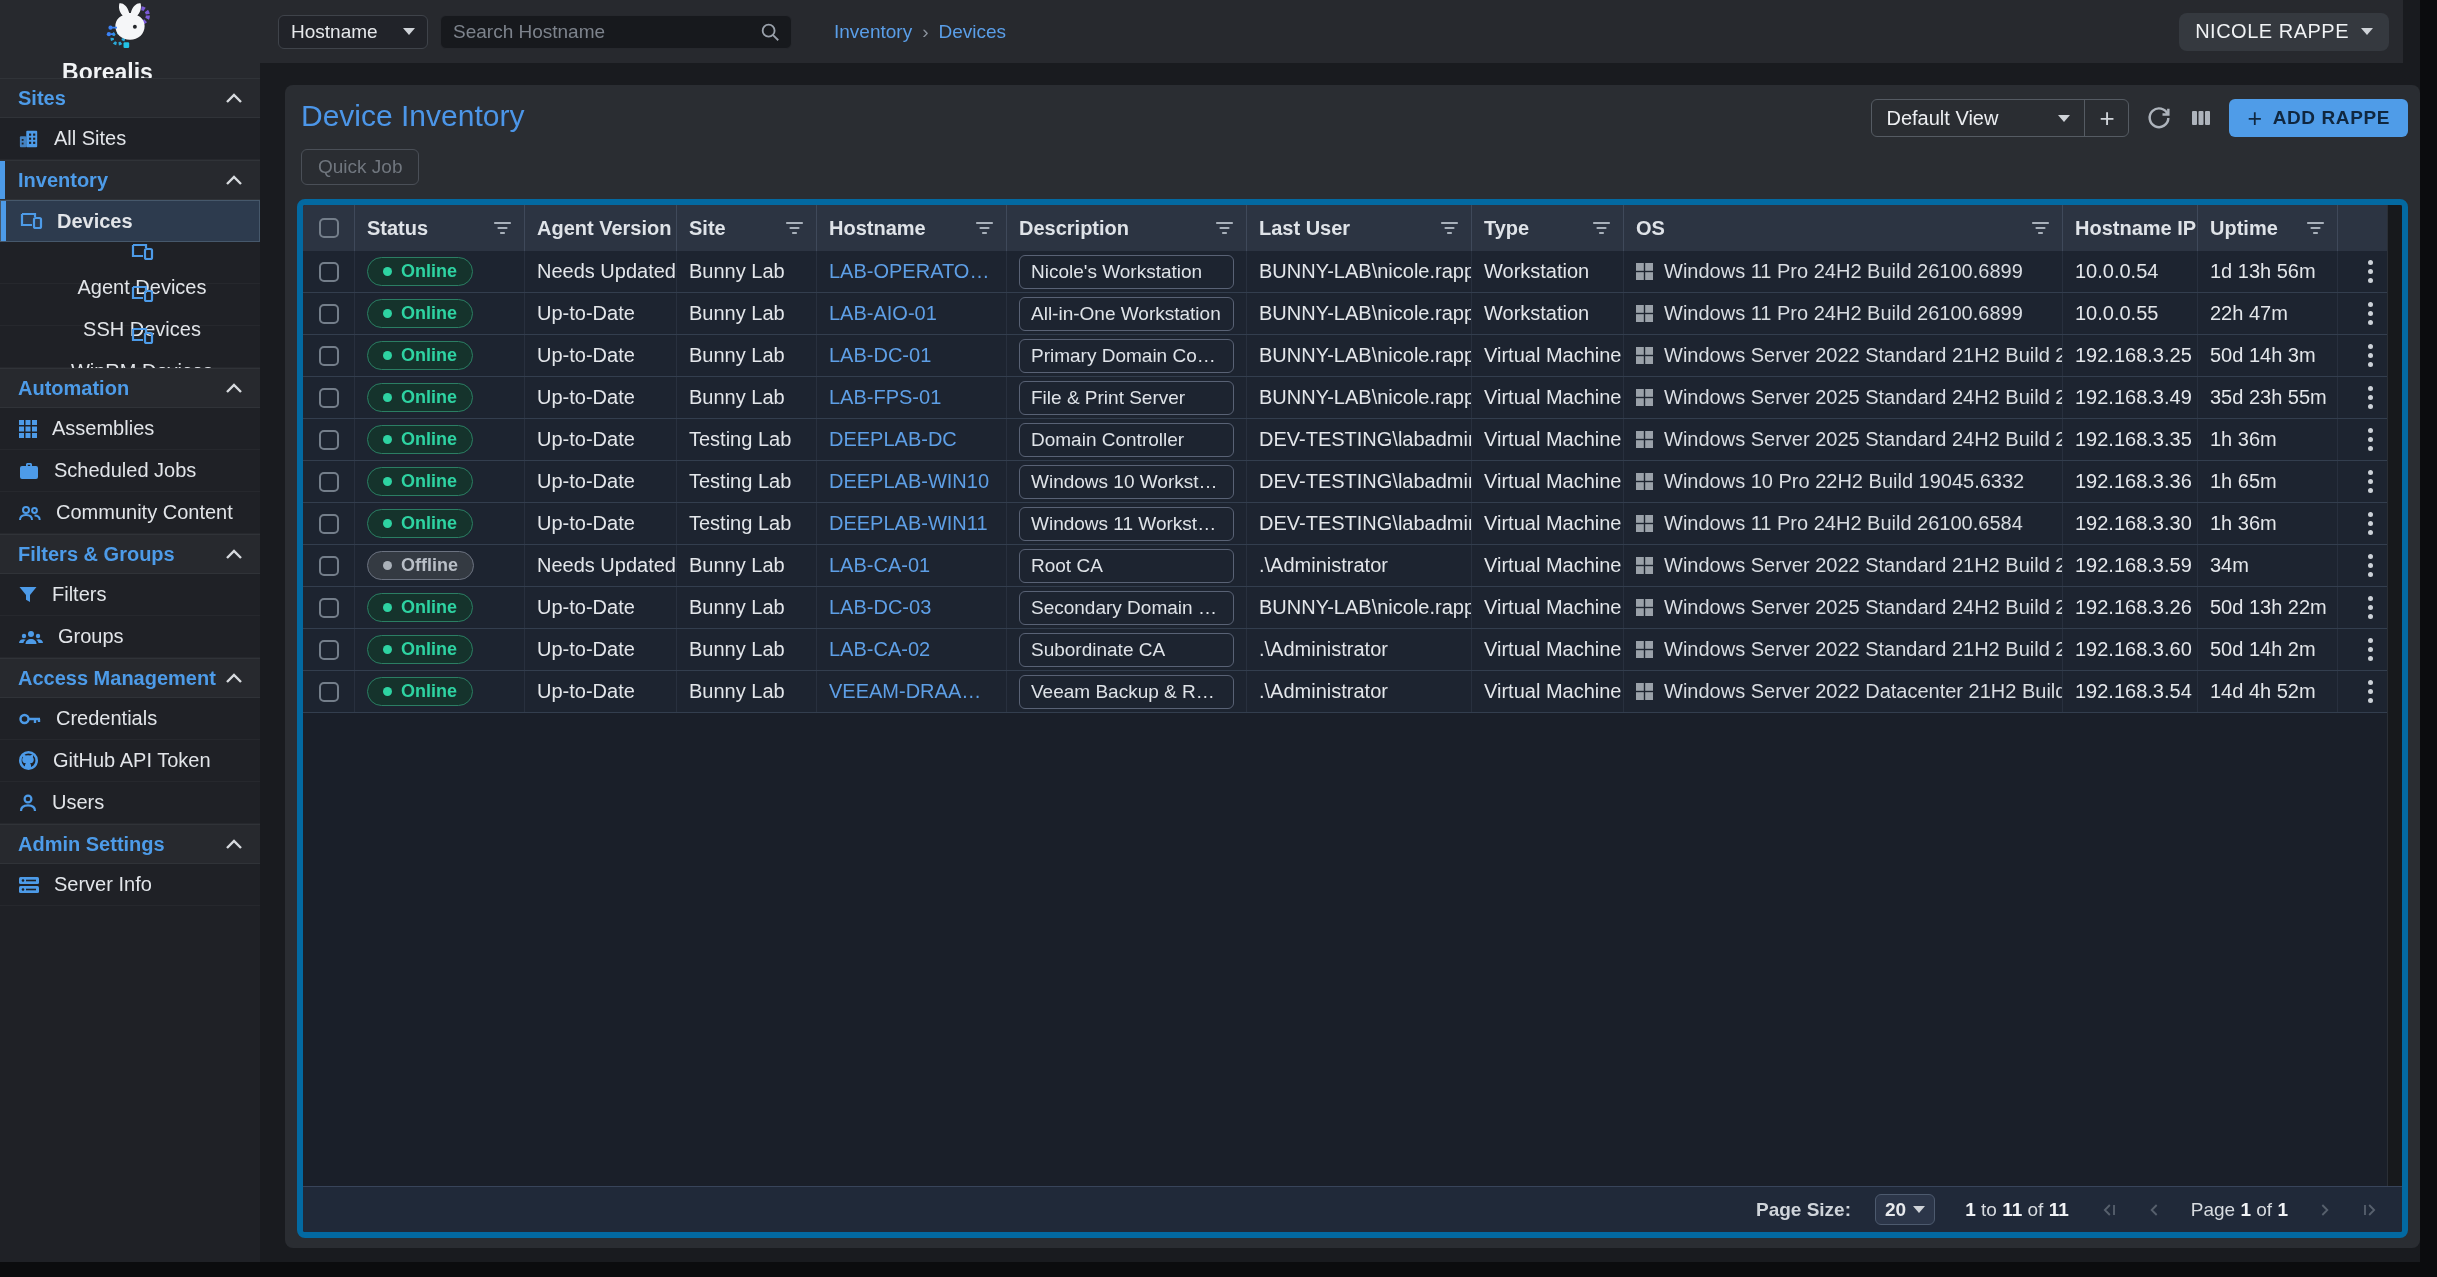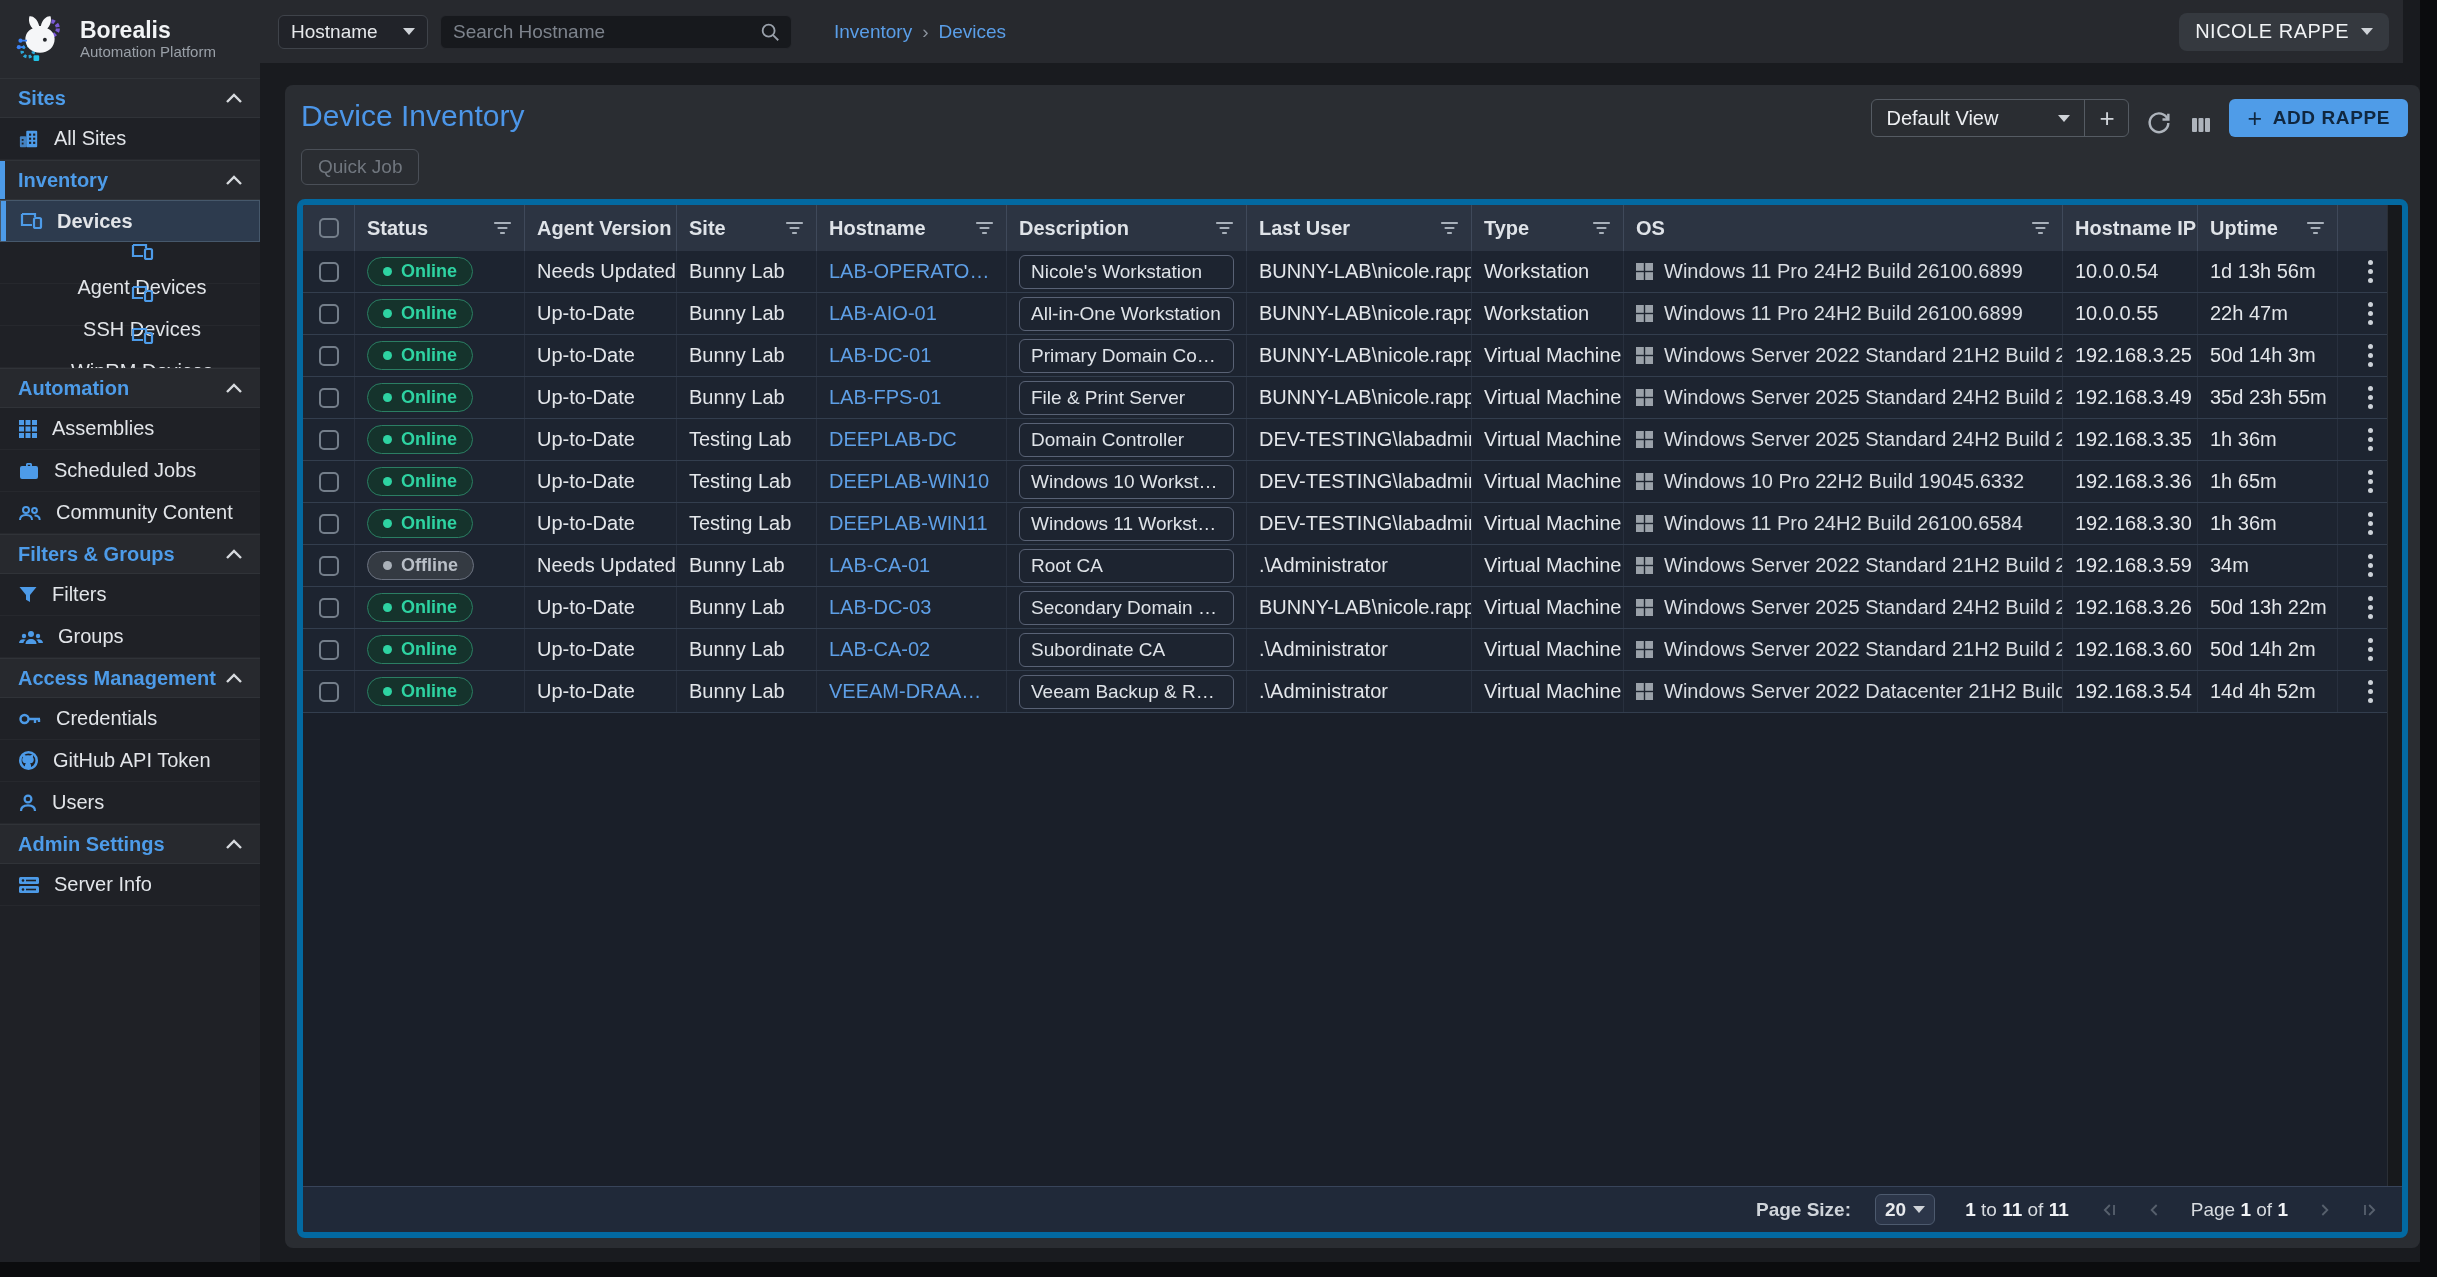--- a/index.html
+++ b/index.html
@@ -2,21 +2,21 @@
 <html><head>
 <meta charset="utf-8">
 <style>
   * { box-sizing: border-box; margin: 0; padding: 0; }
   html,body { width: 2437px; height: 1277px; background:#0b0c0e; font-family:"Liberation Sans","DejaVu Sans",sans-serif; }
   .page { position:relative; width:2437px; height:1277px; overflow:hidden; background:#0b0c0e; }
   .app  { position:absolute; left:0; top:0; width:2420px; height:1262px; background:#191b1f; }
 
   
   .sidebar { position:absolute; left:0; top:0; width:260px; height:100%; background:#1f2126; z-index:3; }
-  .brand { height:78px; background:#27292e; display:flex; align-items:center; gap:14px; padding:0 14px; }
+  .brand { height:78px; background:#27292e; display:flex; align-items:center; gap:8px; padding:0 14px;flex-direction:column; }
   .brand-name { color:#f2f4f6; font-size:23px; font-weight:bold; line-height:1.1; }
   .brand-tag  { color:#9aa0a8; font-size:15px; }
   .nav-section { height:40px; background:#27292e; display:flex; align-items:center; padding:0 18px; border-top:1px solid #303338; border-bottom:1px solid #303338; position:relative; cursor:pointer; }
   .nav-section .sec-label { color:#4d9be8; font-size:20px; font-weight:bold; }
   .nav-section .chev { margin-left:auto; color:#d7dade; }
   .nav-item { height:42px; display:flex; align-items:center; gap:14px; padding:0 18px; border-bottom:1px solid rgba(255,255,255,0.035); position:relative; cursor:pointer; color:#e2e5e9; }
   .nav-item .icon { color:#4d9be8; display:flex; }
   .nav-item .lbl { font-size:20px; }
   .nav-item.indent { padding-left:42px;flex-direction:column; }
   .nav-item.selected { background:#2d3b4e; border:1px solid #46586b; }
@@ -34,21 +34,21 @@
   .breadcrumb a { color:#5a9ee8; text-decoration:none; cursor:pointer; }
   .breadcrumb .sep { color:#8b929c; }
   .user-btn { margin-left:auto; margin-right:14px; height:38px; background:#35393f; border-radius:8px; display:flex; align-items:center; gap:12px; padding:0 16px; color:#f0f2f4; font-size:20px; letter-spacing:0.5px; cursor:pointer; }
   .user-btn .chev-dn { color:#cfd3d8; }
 
   
   .main { position:absolute; left:260px; top:63px; right:0; bottom:0; background:#191b1f; padding:22px 0 14px 25px; }
   .panel { width:2135px; height:100%; background:#2a2d32; border-radius:8px; padding:14px 12px 10px 12px; display:flex; flex-direction:column; }
   .panel-head { display:flex; align-items:flex-start; }
   .page-title { color:#4c96e8; font-size:30px; font-weight:400; padding-left:4px; }
-  .head-controls { margin-left:auto; display:flex; align-items:flex-end; gap:16px; }
+  .head-controls { margin-left:auto; display:flex; align-items:center; gap:16px; }
   .view-ctl { display:flex; align-items:stretch; border:1px solid #555b63; border-radius:6px; height:38px; overflow:hidden; }
   .view-select { width:212px; display:flex; align-items:center; padding:0 14px; color:#eceef1; font-size:20px; cursor:pointer; }
   .view-select .chev-dn { margin-left:auto; color:#cfd3d8; }
   .view-add { width:44px; border-left:1px solid #555b63; display:flex; align-items:center; justify-content:center; color:#cfd3d8; font-size:26px; cursor:pointer; }
   .icon-btn { color:#aeb4bc; display:flex; align-items:center; justify-content:center; cursor:pointer; }
   .add-device { height:38px; background:#4f9ce8; border:none; border-radius:6px; display:flex; align-items:center; gap:10px; padding:0 18px; color:#10273f; font-size:19px; font-weight:bold; letter-spacing:0.6px; cursor:pointer; font-family:inherit; }
   .add-device .plus { font-size:25px; font-weight:normal; }
   .quick-job { margin:12px 0 14px 4px; align-self:flex-start; background:transparent; border:1px solid #4a4f57; border-radius:6px; color:#70767e; font-size:19px; padding:6px 16px; font-family:inherit; cursor:pointer; }
 
   

